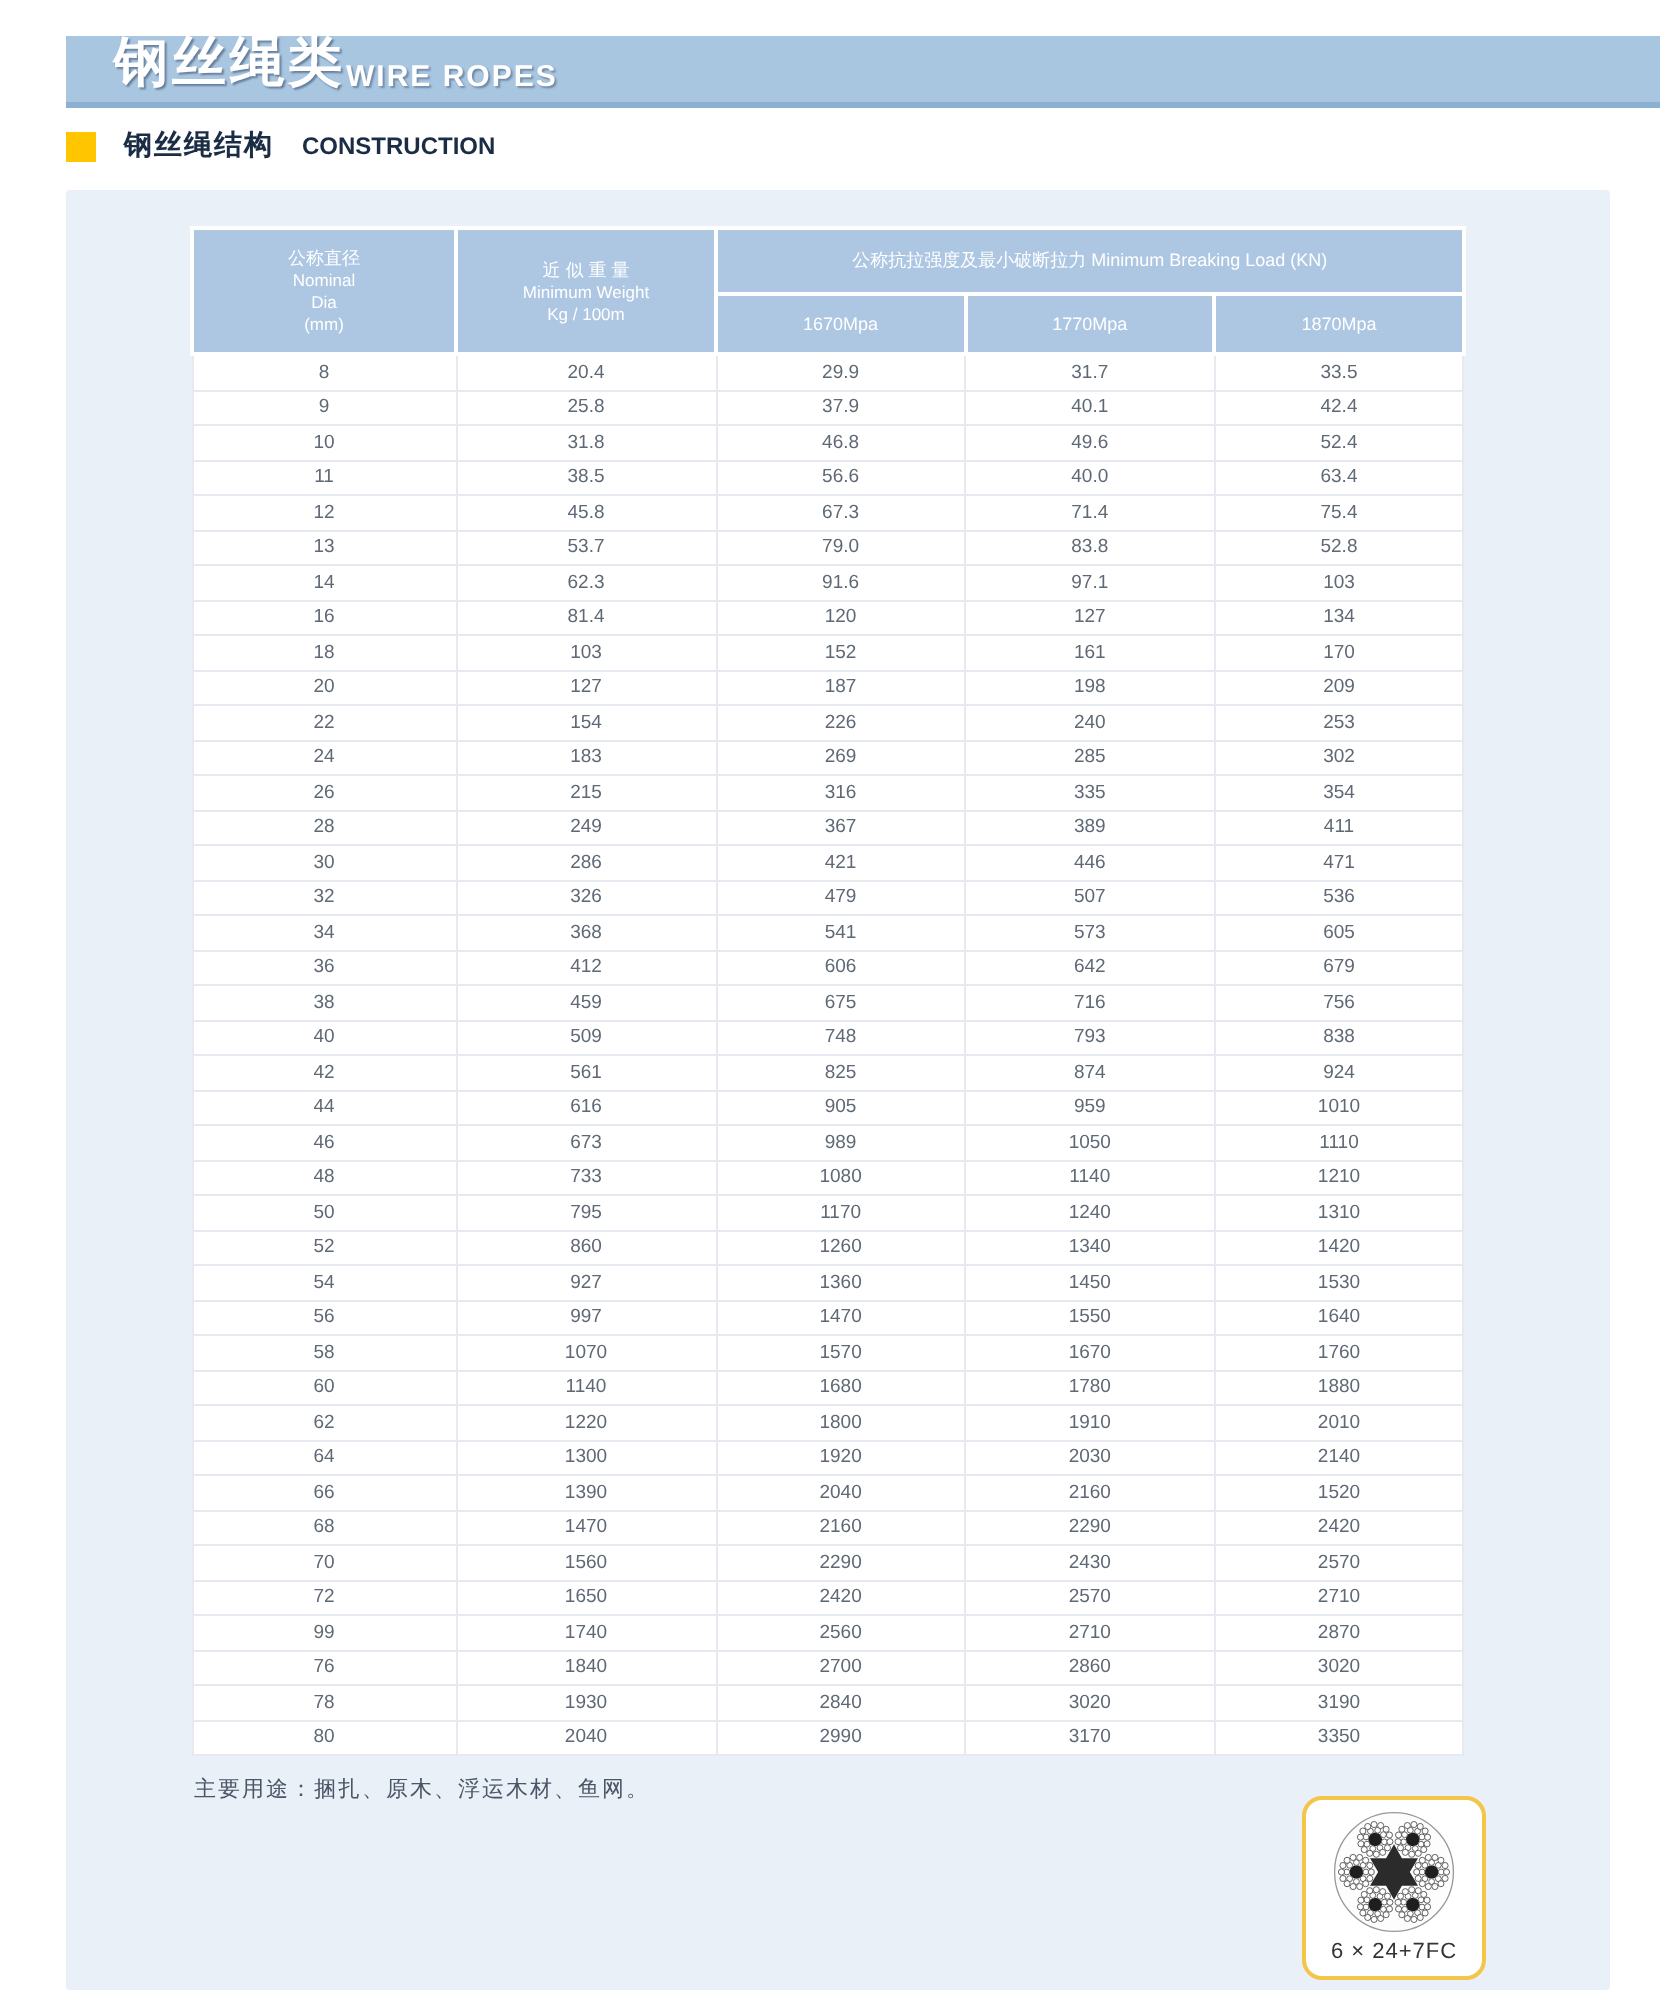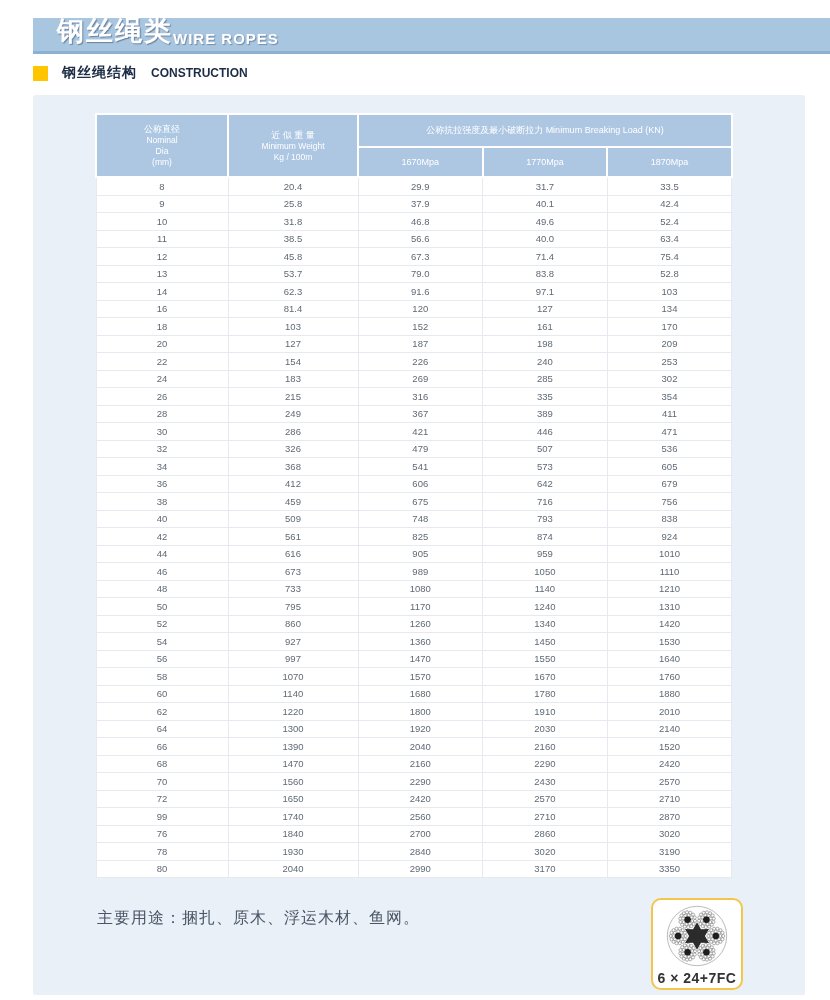--- a/index.html
+++ b/index.html
@@ -40,30 +40,30 @@
   .hline-en{display:block;font-size:8.5px;line-height:11px;}
   .group-head{font-size:9px;height:27px;}
   .sub-head{font-size:9px;height:24px;}
   .spec-table td{
     background:#fff;border:1px solid var(--grid,#e6eaf0);
     height:16.5px;padding:0;text-align:center;vertical-align:middle;
     font-size:9.5px;color:var(--body_text,#5f6975);
   }
 
   
-  .note{position:absolute;left:64px;top:813px;font-size:16px;color:var(--note_text,#4a5565);letter-spacing:1px;}
+  .note{position:absolute;left:64px;top:792px;font-size:11px;color:var(--note_text,#4a5565);letter-spacing:1px;}
 
   
   .rope-box{
     position:absolute;right:62px;bottom:5px;width:92px;height:92px;
     background:#fff;border:2px solid var(--box_border,#f3c64a);border-radius:10px;
     display:flex;flex-direction:column;align-items:center;justify-content:flex-start;padding-top:3px;box-sizing:border-box;
   }
   .rope-box svg{display:block;}
-  .rope-label{font-size:14px;font-weight:bold;color:#333;margin-top:1px;letter-spacing:0.5px;}
+  .rope-label{font-size:11px;font-weight:normal;color:#333;margin-top:1px;letter-spacing:0.5px;}
 </style>
 </head>
 <body>
 
 <div class="page">
 
   <div class="banner">
     <span class="banner-zh">钢丝绳类</span>
     <span class="banner-en">WIRE ROPES</span>
   </div>

